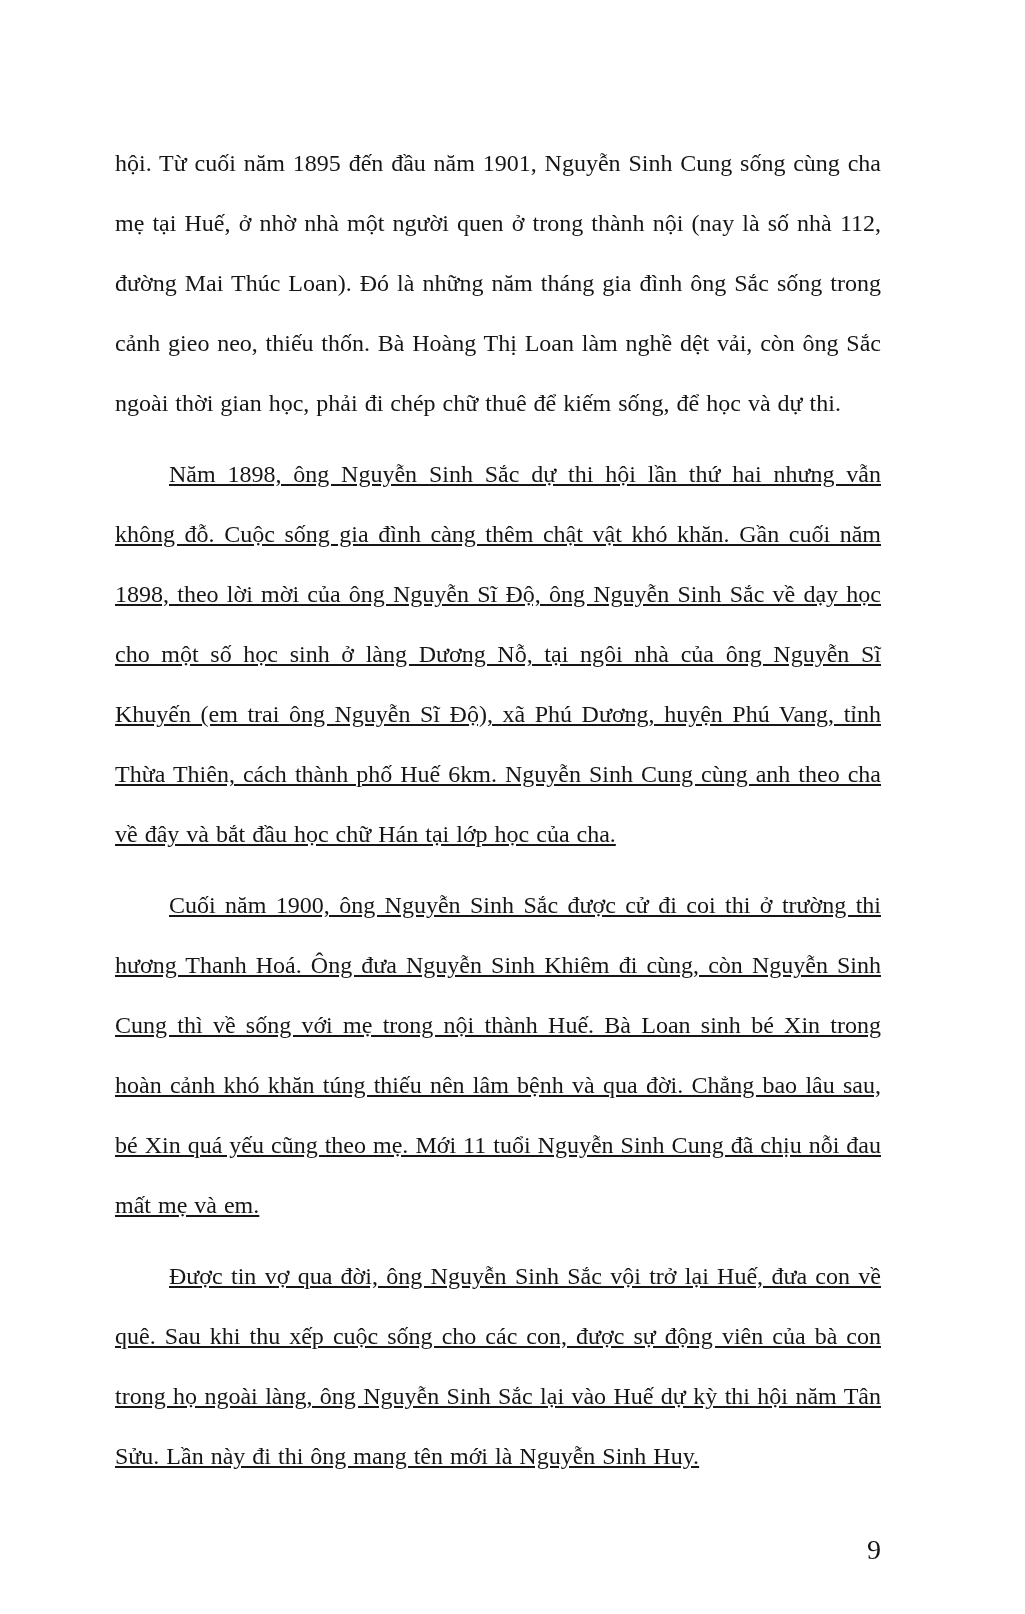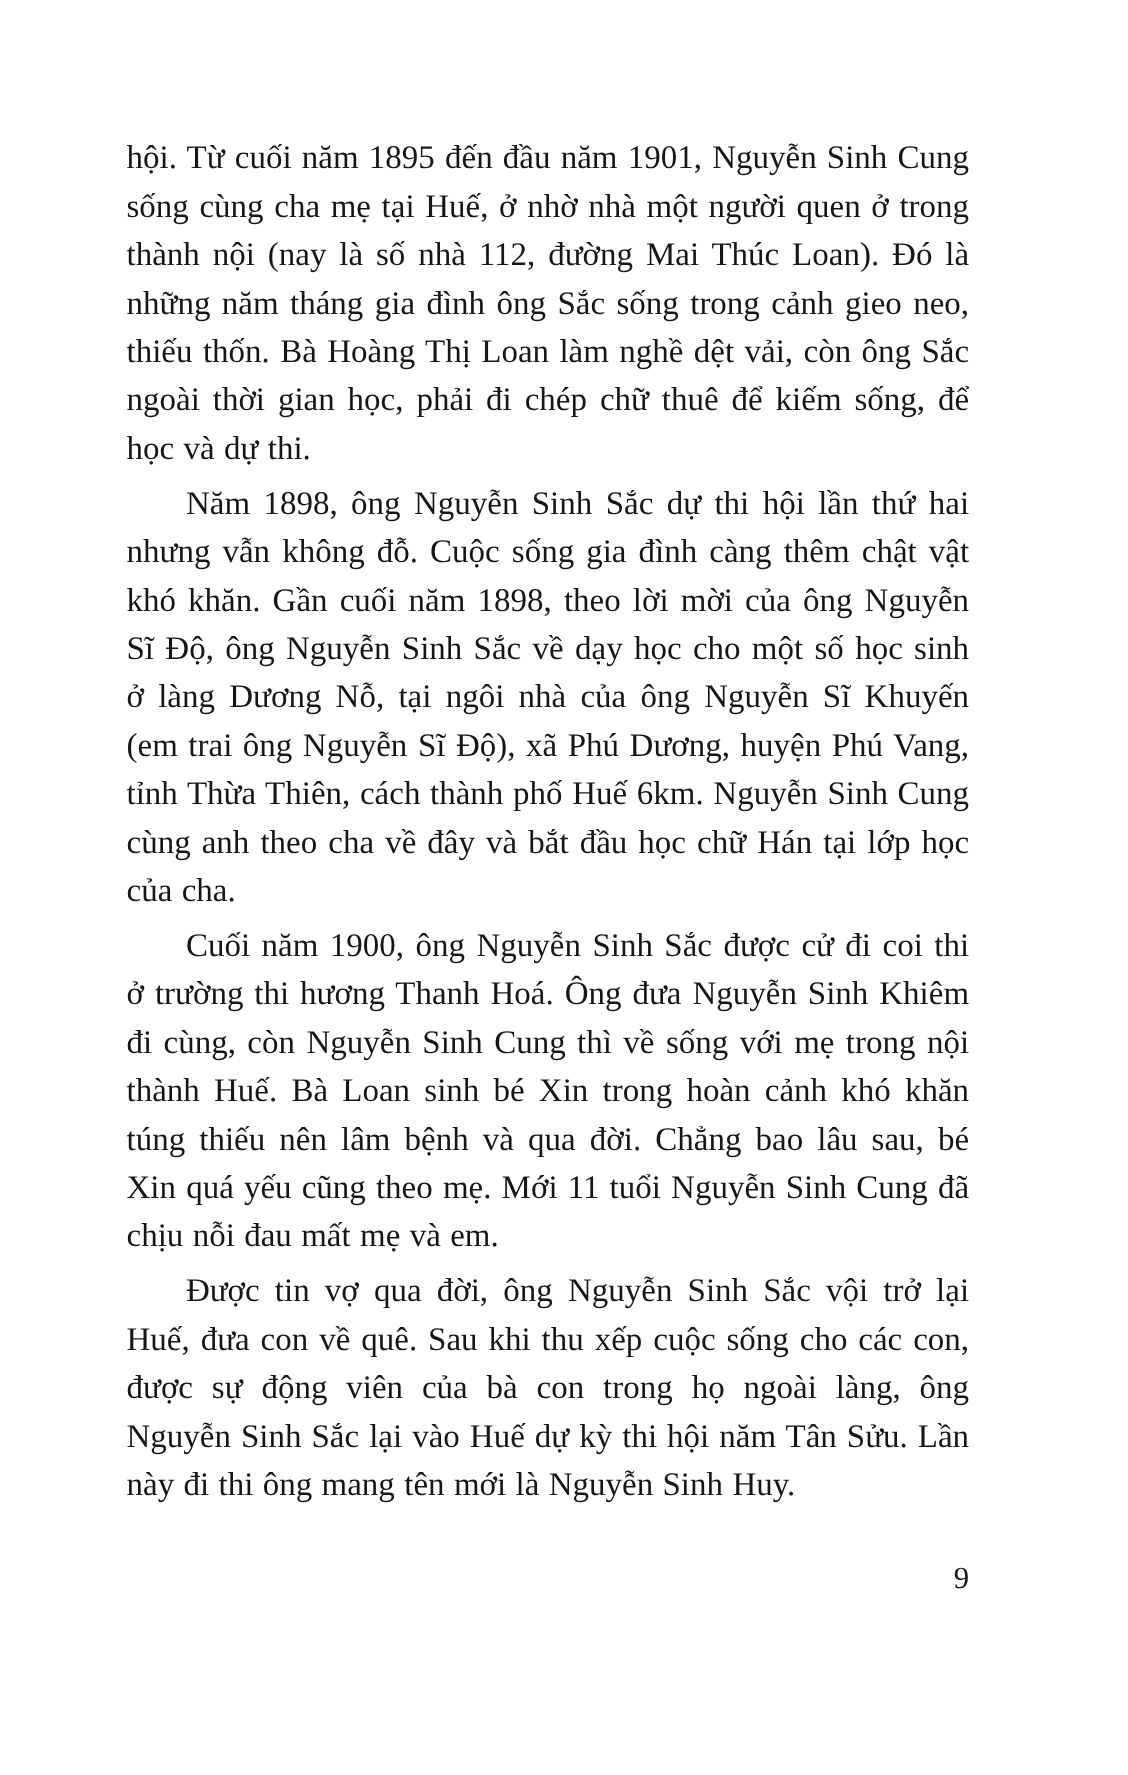--- a/index.html
+++ b/index.html
@@ -15,28 +15,29 @@
     color: #161616;
     overflow: hidden;
   }
   .text-block {
     position: absolute;
     left: 115px;
     top: 122px;
     width: 766px;
   }
   .para {
-    margin: 0 0 6px 0;
-    font-size: 30px;
-    line-height: 44px;
+    margin: 11px 0 6px 0;
+    font-size: 24px;
+    line-height: 60px;
     text-align: justify;
     word-spacing: 1px;
   }
   .para.indent {
     text-indent: 54px;
+    text-decoration: underline;
   }
   .page-footer {
     margin-top: 42px;
     text-align: right;
     font-size: 28px;
     line-height: 44px;
   }
 </style>
 </head>
 <body>

